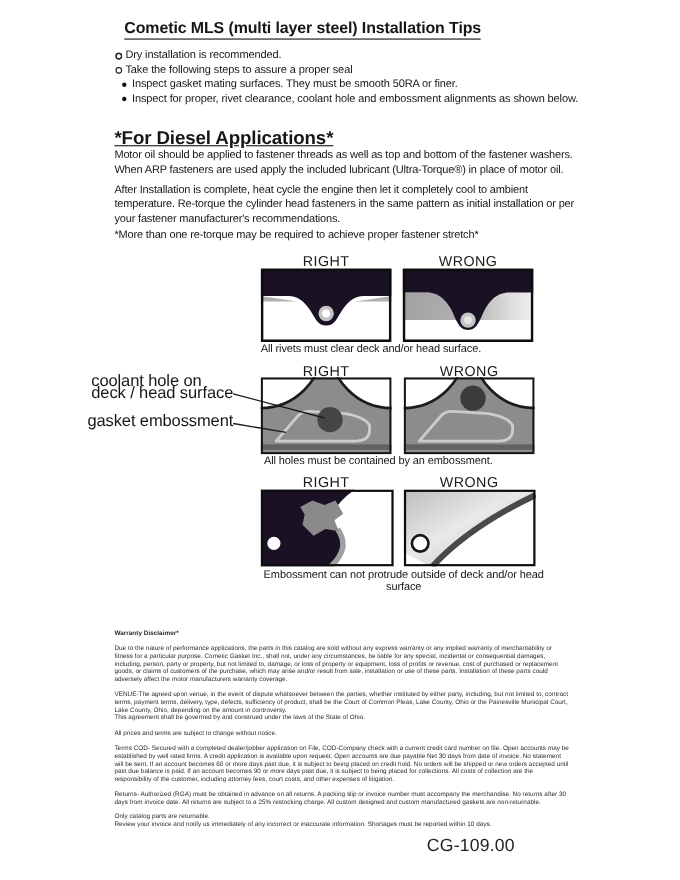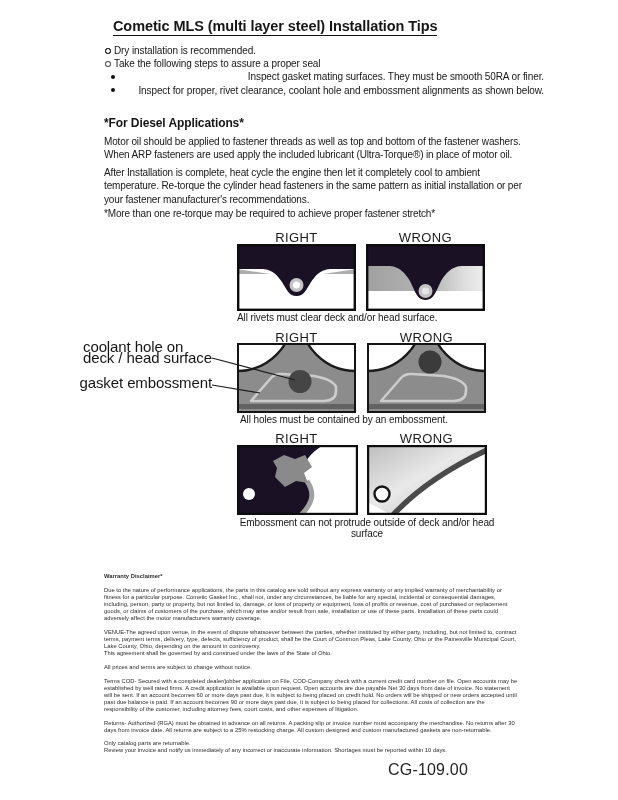--- a/index.html
+++ b/index.html
@@ -12,25 +12,25 @@
   
   #title{
     left:113px;top:18px;font-size:14.5px;font-weight:bold;
     border-bottom:1.8px solid #111;padding-bottom:1px;letter-spacing:-0.1px;
   }
 
   
   #tips{left:104px;top:44px;font-size:10px;line-height:13.2px;width:440px;letter-spacing:-0.1px;}
   .tip-li{position:relative;padding-left:10px;}
   .bullet-o{position:absolute;left:1px;top:4.2px;width:3.6px;height:3.6px;border:1px solid #222;border-radius:50%;display:block;}
-  .sub-li{position:relative;padding-left:9px;margin-left:7px;text-align:right;}
+  .sub-li{position:relative;padding-left:9px;margin-left:7px;}
   .bullet-dot{position:absolute;left:0;top:4.6px;width:4.2px;height:4.2px;background:#111;border-radius:50%;display:block;}
 
   
-  #diesel-h{left:104px;top:116px;font-size:12px;font-weight:bold;letter-spacing:-0.1px;}
+  #diesel-h{left:104px;top:116px;font-size:17px;font-weight:bold;letter-spacing:-0.1px;text-decoration:underline;}
   .bodypara{left:104px;width:420px;font-size:10px;line-height:13.4px;letter-spacing:-0.15px;}
   #diesel-p1{top:135px;}
   #diesel-p2{top:166px;}
   #retorque-note{top:207px;}
 
   
   .figlabel{font-size:13px;letter-spacing:0.4px;color:#1b1b1b;text-align:center;width:119px;}
   .figcaption{font-size:10px;letter-spacing:-0.1px;color:#161616;}
   .panel{display:block;}
 

